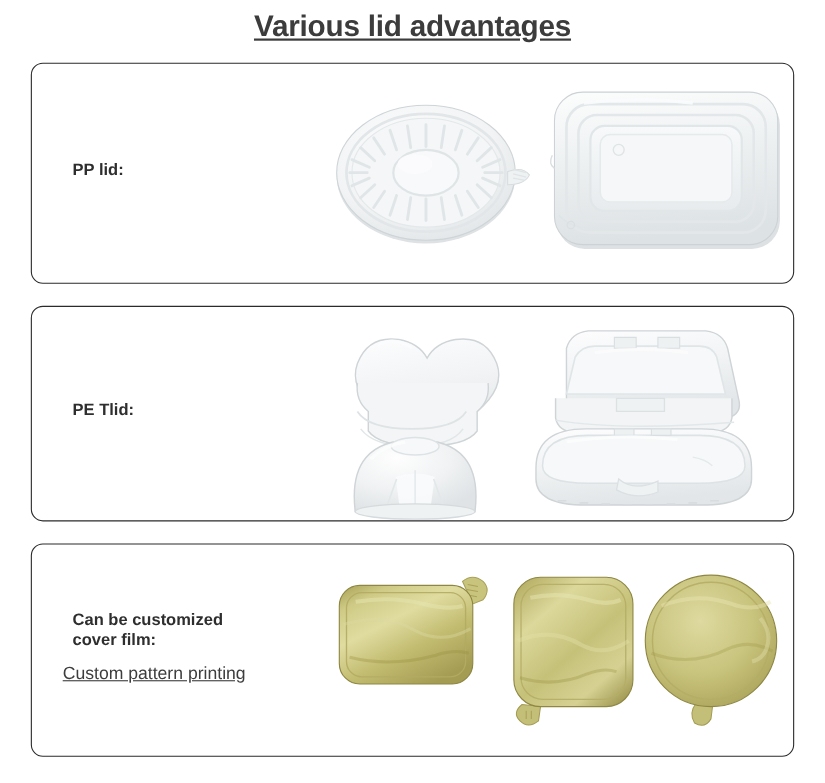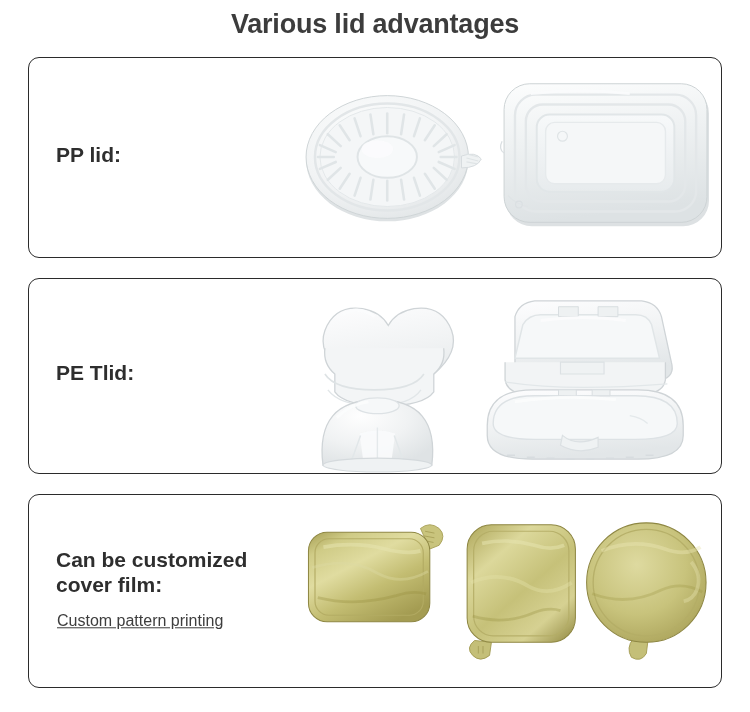--- a/index.html
+++ b/index.html
@@ -19,20 +19,21 @@
   .page-title {
     position: absolute;
     top: 9px;
     left: 0;
     width: 750px;
     text-align: center;
     font-size: 27px;
     font-weight: bold;
     letter-spacing: -0.2px;
     color: #3c3c3c;
+    text-decoration: underline;
   }
 
   .panel {
     position: absolute;
     left: 28px;
     width: 694px;
     border: 1.4px solid #2b2b2b;
     border-radius: 11px;
     box-sizing: border-box;
     background: #ffffff;
@@ -43,25 +44,25 @@
   #panel-3 { top: 494px; height: 194px; }
 
   .panel-text {
     position: absolute;
     left: 22px;
     top: 50%;
     transform: translateY(-50%);
     width: 290px;
   }
   .panel-heading {
-    font-size: 21px;
+    font-size: 15px;
     font-weight: bold;
     color: #2e2e2e;
     line-height: 1.18;
-    margin: 0 0 6px 5px;
+    margin: 0 0 6px 15px;
     white-space: pre-line;
   }
   .panel-sub {
     font-size: 16.5px;
     font-weight: normal;
     color: #3d3d3d;
     line-height: 1.62;
     margin: 0;
     white-space: pre-line;
   }

